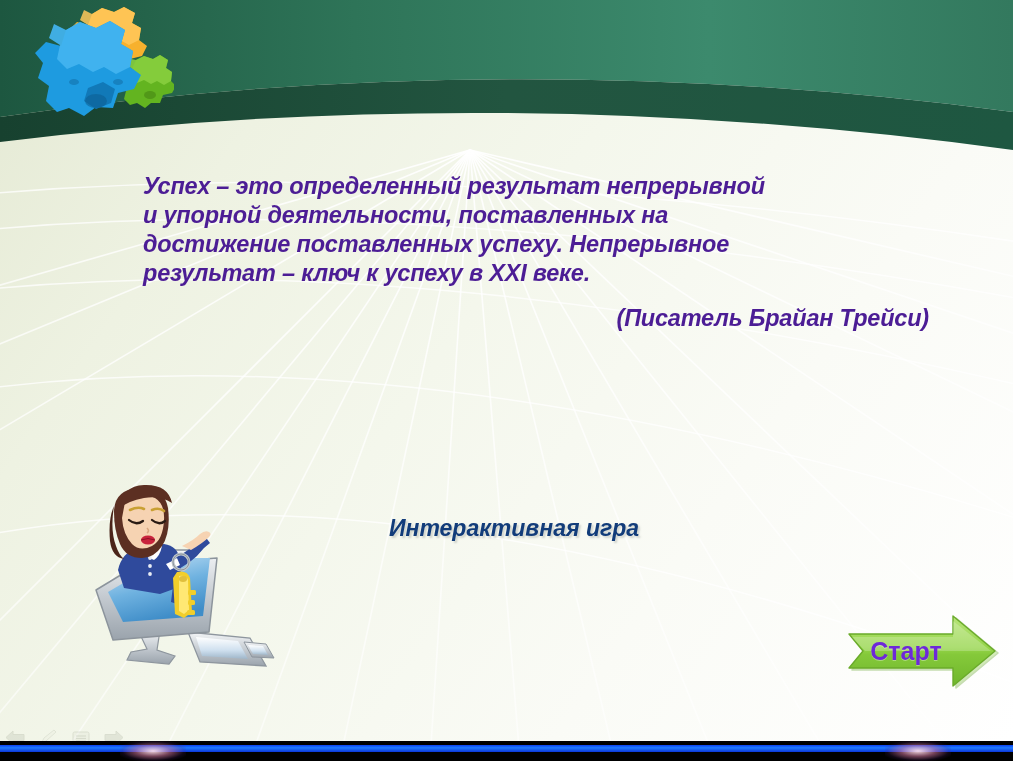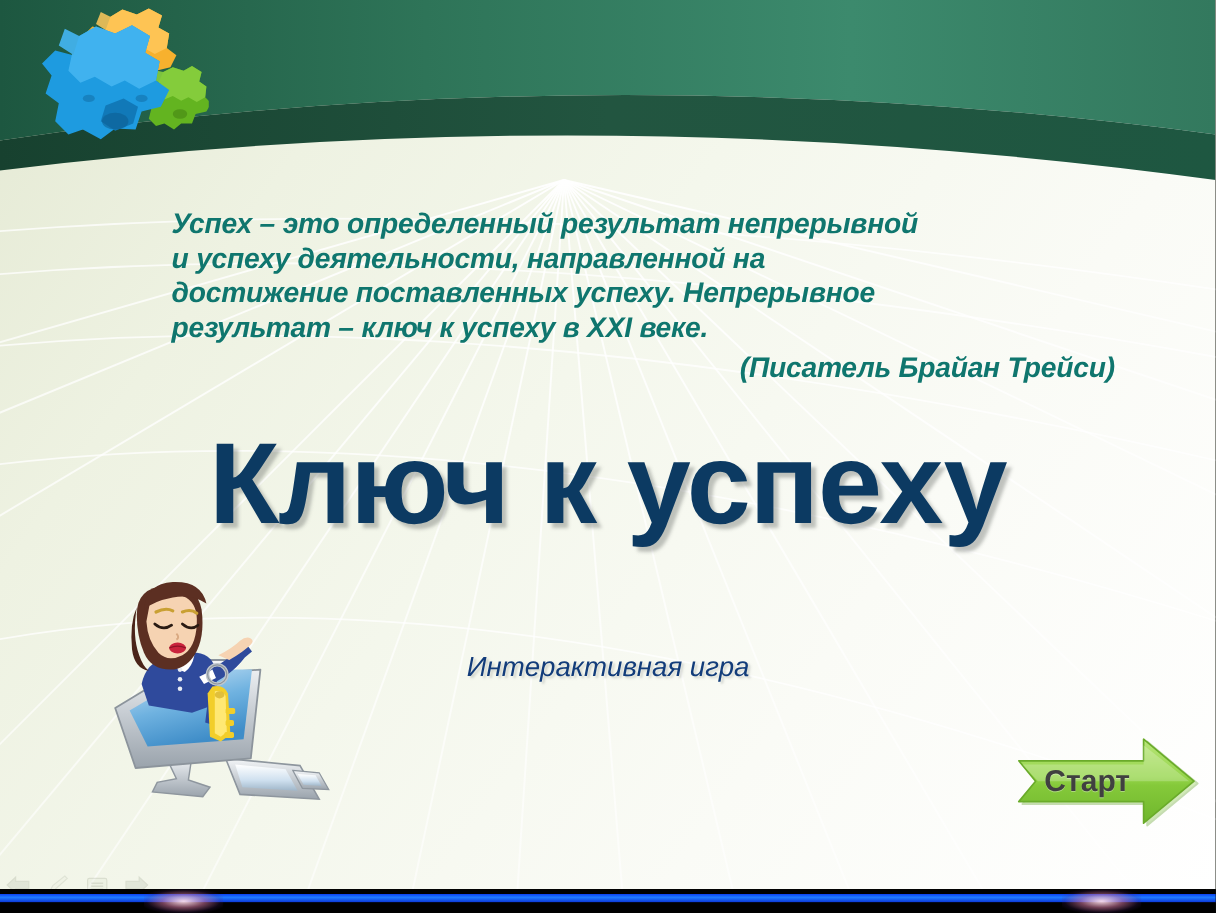--- a/index.html
+++ b/index.html
@@ -15,44 +15,44 @@
   .rays{position:absolute;left:0;top:0;width:1013px;height:741px;}
 
   
   .green-band{position:absolute;left:0;top:0;width:1013px;height:230px;}
 
   
   .puzzle{position:absolute;left:14px;top:2px;width:160px;height:150px;}
 
   
   .quote{position:absolute;left:143px;top:172px;width:790px;
-    color:#0f766e;font-weight:bold;font-style:italic;font-size:23.5px;line-height:29px;
+    color:#4c1d95;font-weight:bold;font-style:italic;font-size:23.5px;line-height:29px;
     letter-spacing:-0.2px;}
-  .quote .attr{display:block;text-align:right;margin-top:4px;padding-right:4px;}
+  .quote .attr{display:block;text-align:right;margin-top:16px;padding-right:4px;}
 
   
   .title{position:absolute;left:0;top:352px;width:1013px;text-align:center;
     font-size:96px;font-weight:bold;color:#0C3A62;letter-spacing:-1px;line-height:104px;
     text-shadow:4px 4px 3px rgba(120,125,120,.45);white-space:nowrap;}
 
   
-  .subtitle{position:absolute;left:389px;top:542px;
-    font-size:23px;font-weight:normal;font-style:italic;color:#123C7A;
+  .subtitle{position:absolute;left:389px;top:515px;
+    font-size:23px;font-weight:bold;font-style:italic;color:#123C7A;
     text-shadow:2px 2px 2px rgba(140,145,140,.35);}
 
   
   .character{position:absolute;left:78px;top:484px;width:210px;height:200px;}
 
   
   .start-btn{position:absolute;left:845px;top:612px;width:155px;height:78px;
     cursor:pointer;}
   .start-btn .arrow-svg{position:absolute;inset:0;}
   .start-btn .lbl{position:absolute;left:0;top:0;width:122px;height:78px;
     display:flex;align-items:center;justify-content:center;
-    font-size:25px;font-weight:bold;color:#404040;
+    font-size:25px;font-weight:bold;color:#6d28d9;
     text-shadow:0 1px 0 rgba(255,255,255,.35);}
 
   
   .ss-controls{position:absolute;left:4px;top:729px;display:flex;align-items:center;gap:11px;
     opacity:.30;}
   .ss-controls .ctl{width:22px;height:17px;cursor:pointer;}
 
   
   #taskbar{position:absolute;left:0;top:741px;width:1013px;height:20px;background:#000;}
   .tb-line{position:absolute;left:0;width:1013px;}
@@ -145,27 +145,26 @@
       <path d="M52 28 l14-8 16 6 14-7 15 9 -4 14 12 7 -3 16 -14 7 -12-7 -11 5 -14-8 -12 5 -10-10 3-14 -11-7 5-14z" fill="#43B4F0" opacity=".92"></path>
       <path d="M74 86 l15-6 12 7 -4 14 -15 6 -12-8z" fill="#1179B8"></path>
       <ellipse cx="82" cy="99" rx="11" ry="7" fill="#0C5D90" opacity=".55"></ellipse>
       <ellipse cx="60" cy="80" rx="5" ry="3" fill="#0C5D90" opacity=".4"></ellipse>
       <ellipse cx="104" cy="80" rx="5" ry="3" fill="#0C5D90" opacity=".4"></ellipse>
     </g>
   </svg>
 
   <div class="quote">
     <span>Успех – это определенный результат непрерывной</span><br>
-    <span>и успеху деятельности, направленной на</span><br>
+    <span>и упорной деятельности, поставленных на</span><br>
     <span>достижение поставленных успеху. Непрерывное</span><br>
     <span>результат – ключ к успеху в XXI веке.</span>
     <span class="attr">(Писатель Брайан Трейси)</span>
   </div>
 
-  <div class="title">Ключ к успеху</div>
 
   <div class="subtitle">Интерактивная игра</div>
 
   <svg class="character" viewBox="0 0 210 200">
     <defs>
       <linearGradient id="scr" x1="0" y1="0" x2="0.4" y2="1">
         <stop offset="0%" stop-color="#cfe6f7"></stop>
         <stop offset="55%" stop-color="#6fb2e0"></stop>
         <stop offset="100%" stop-color="#3f8dc8"></stop>
       </linearGradient>

